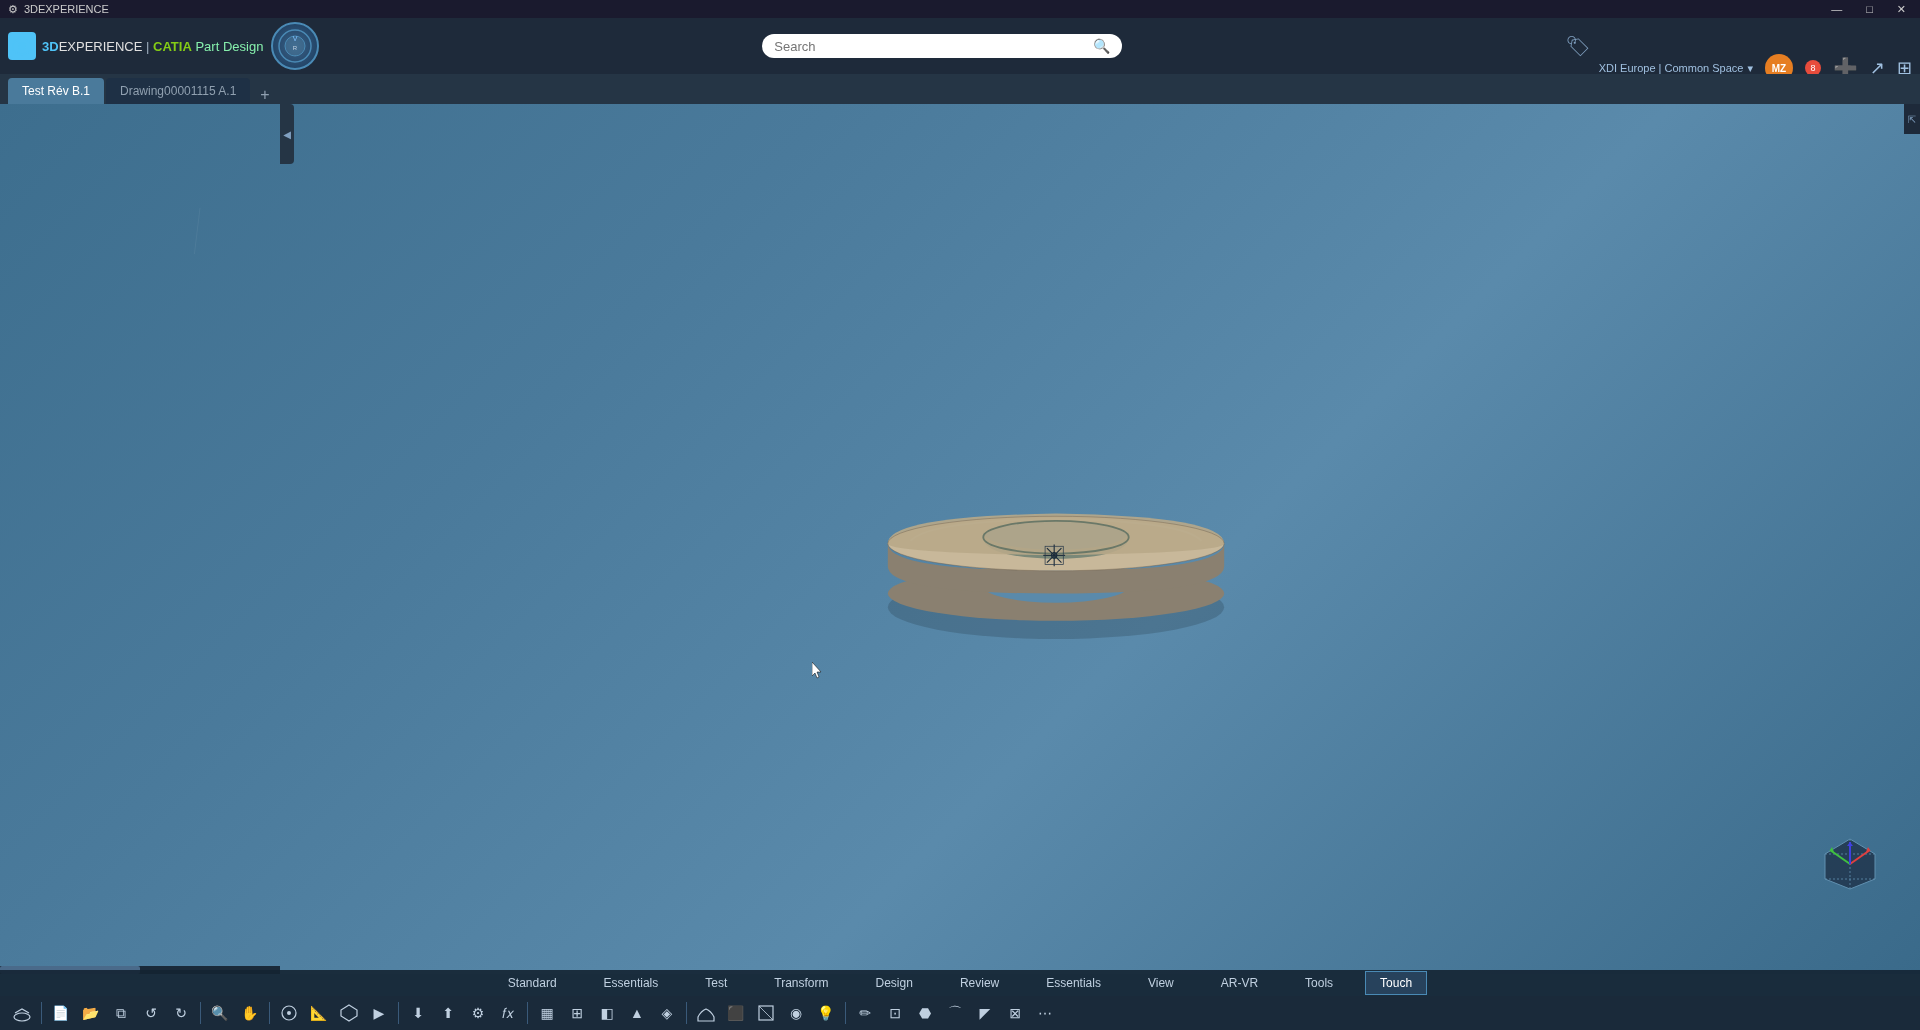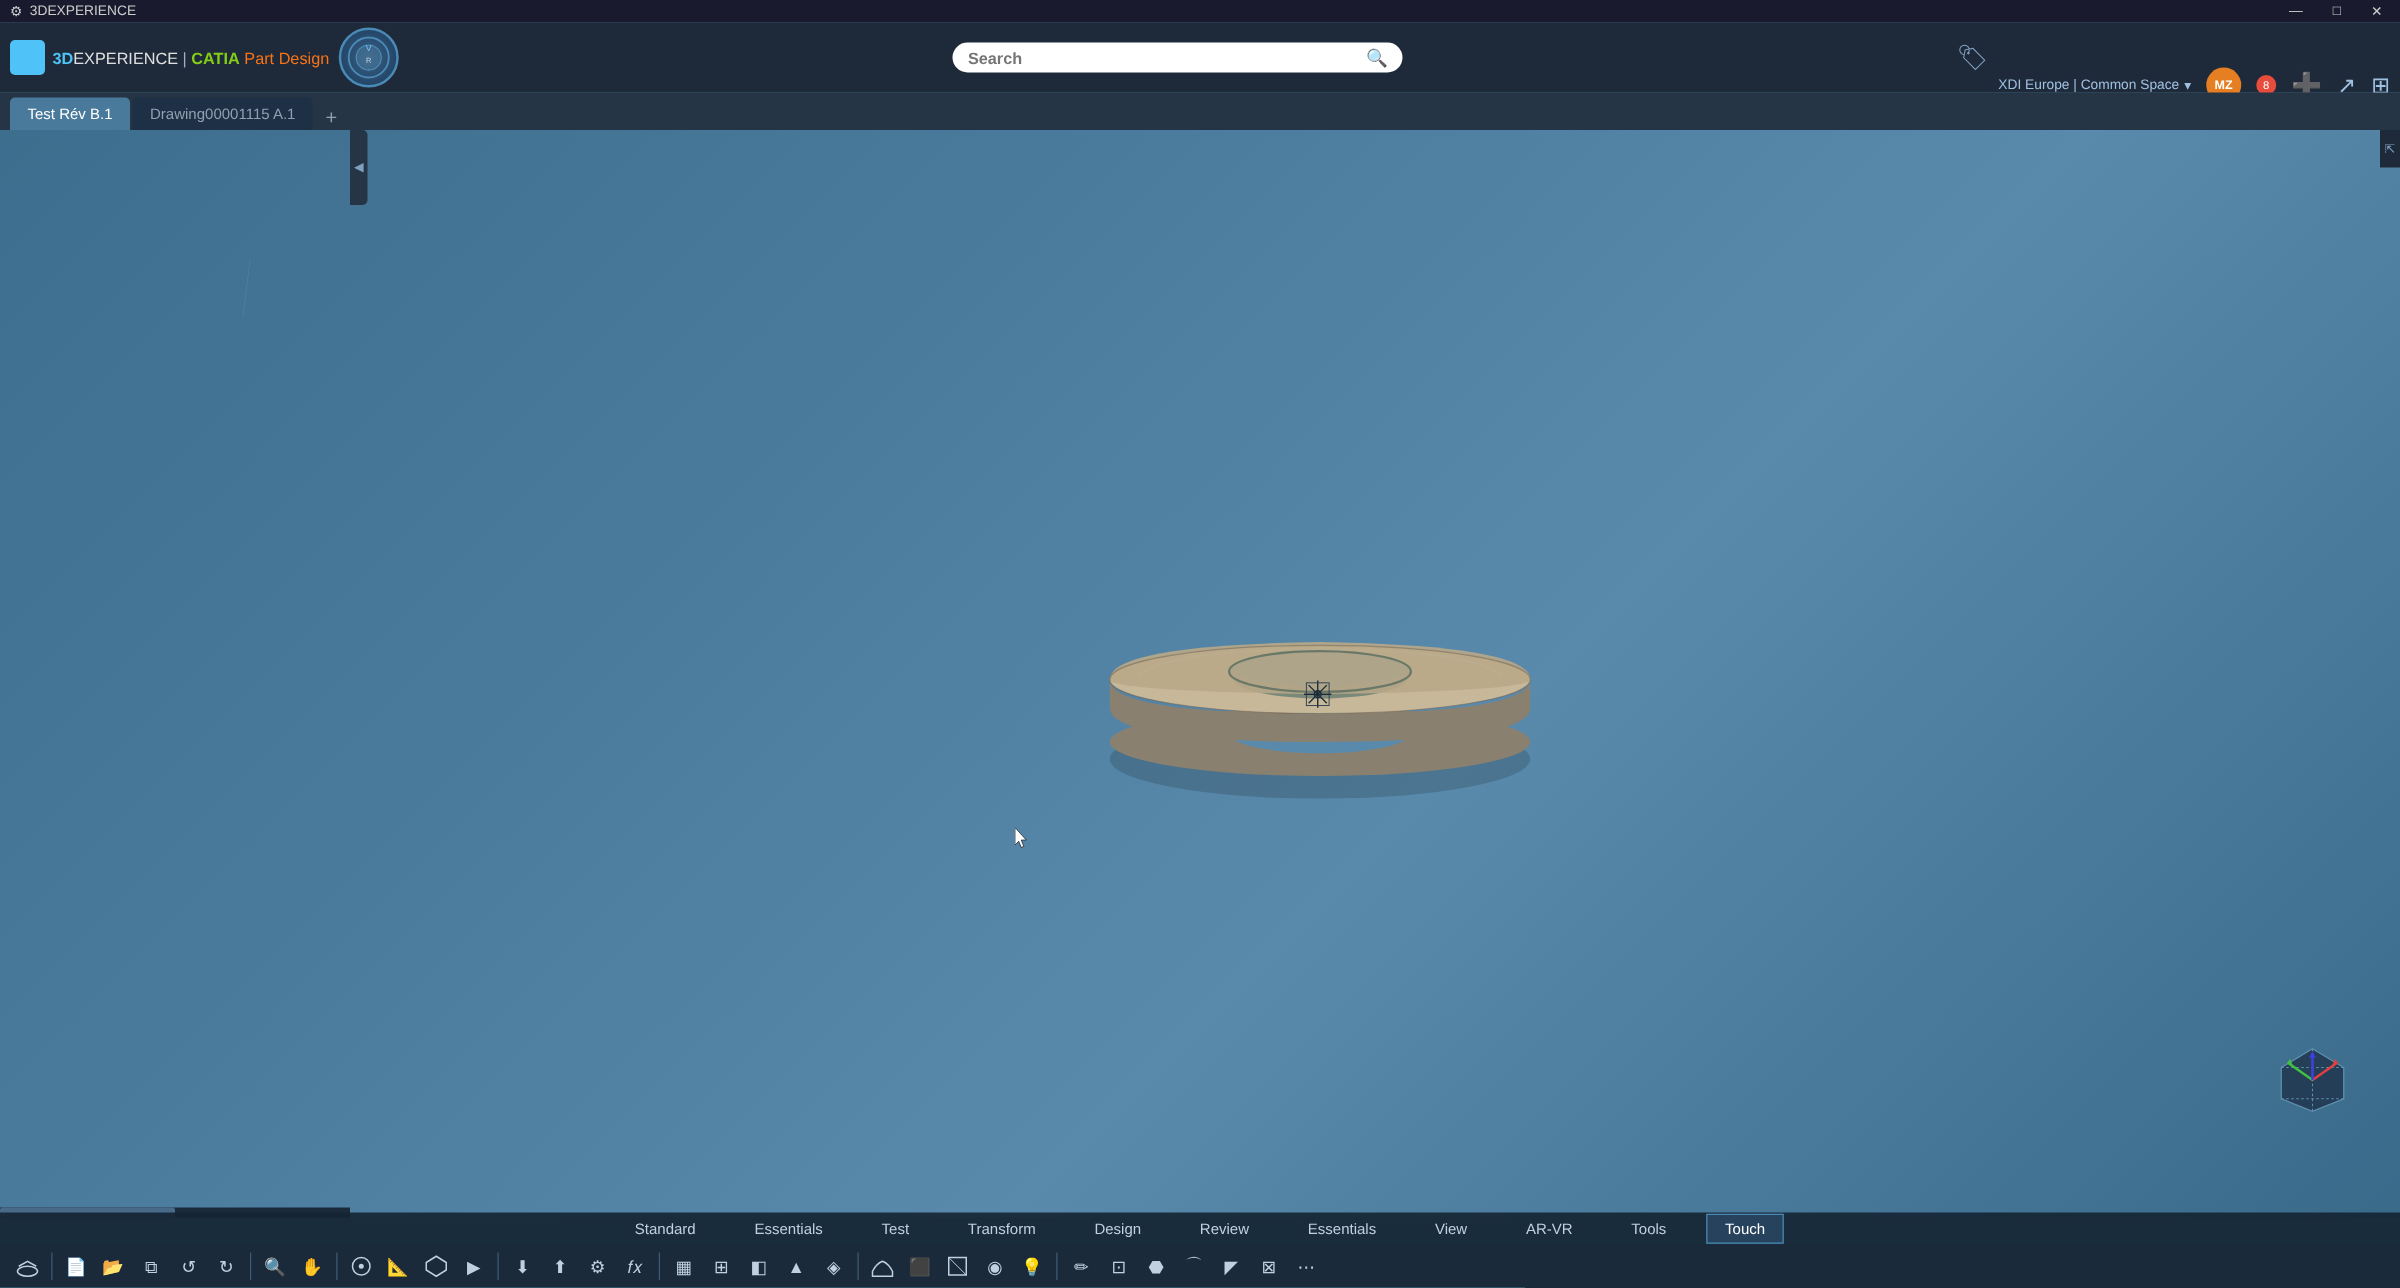--- a/index.html
+++ b/index.html
@@ -34,21 +34,21 @@
 
     
     #search-area {
       flex: 1; display: flex; justify-content: center;
     }
     #search-box {
       display: flex; align-items: center; background: #fff; border-radius: 20px;
       padding: 4px 12px; width: 360px; gap: 8px;
     }
     #search-input {
-      border: none; outline: none; font-size: 13px; color: #333; background: transparent; flex: 1; font-weight: bold;
+      border: none; outline: none; font-size: 13px; color: #333; background: transparent; flex: 1;
     }
     #search-icon { color: #555; font-size: 14px; cursor: pointer; }
 
     #tag-icon { font-size: 20px; color: #80a0c0; cursor: pointer; }
 
     
     #header-right { display: flex; align-items: center; gap: 12px; margin-left: auto; margin-top: 44px; }
     #user-space { font-size: 11px; color: #a0c0e0; display: flex; align-items: center; gap: 4px; }
     #user-avatar {
       width: 28px; height: 28px; border-radius: 50%; background: #e67e22;
@@ -177,21 +177,21 @@
     <div id="logo-icon">
       <svg width="22" height="22" viewBox="0 0 22 22">
         <polygon points="11,2 20,8 20,16 11,20 2,16 2,8" fill="none" stroke="#4fc3f7" stroke-width="1.5"></polygon>
         <circle cx="11" cy="11" r="4" fill="#4fc3f7" opacity="0.7"></circle>
       </svg>
     </div>
     <span style="font-size:13px;color:#e0e0e0;">
       <span style="color:#4fc3f7;font-weight:bold;">3D</span><span>EXPERIENCE</span>
       <span style="color:#a0b0c0;"> | </span>
       <span style="color:#84cc16;font-weight:bold;">CATIA</span>
-      <span style="color:#f97316;"> Part Design</span>
+      <span style="color:#86efac;"> Part Design</span>
     </span>
   </div>
 
   <div id="compass">
     <svg width="36" height="36" viewBox="0 0 36 36">
       <circle cx="18" cy="18" r="16" fill="none" stroke="#4a8ab5" stroke-width="1.5"></circle>
       <circle cx="18" cy="18" r="10" fill="rgba(74,122,155,0.5)" stroke="#4a8ab5" stroke-width="1"></circle>
       <text x="18" y="13" text-anchor="middle" font-size="7" fill="#80c0ff">V</text>
       <text x="18" y="28" text-anchor="middle" font-size="6" fill="#80a0c0">.</text>
       <text x="18" y="22" text-anchor="middle" font-size="6" fill="#c0d0e0">R</text>

